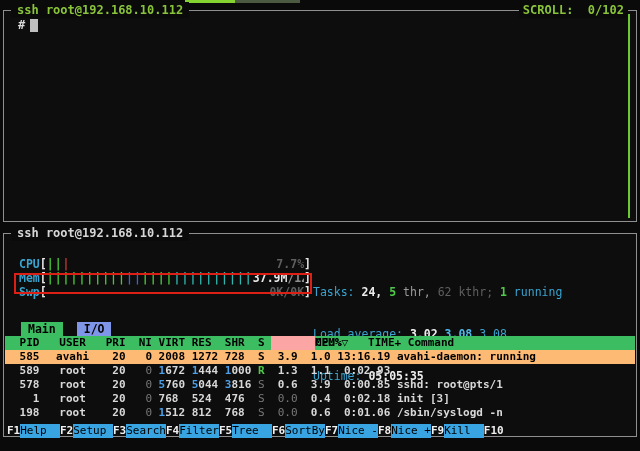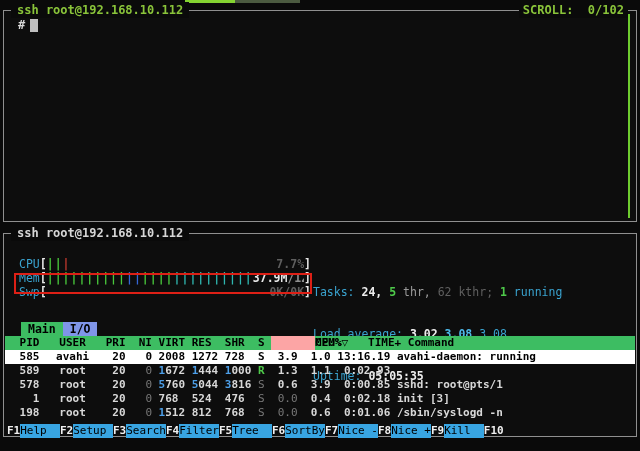--- a/index.html
+++ b/index.html
@@ -44,21 +44,21 @@
     position:absolute; left:14px; top:7px;
     color:#d8d8d8; font-size:12px; font-weight:bold;
     display:flex; align-items:center; gap:5px;
   }
   .cursor-block { display:inline-block; width:8px; height:13px; background:#bfbfbf; }
 
   
   .htop { position:absolute; inset:1px; font-size:11.5px; line-height:14px; }
   .meters { position:absolute; left:14px; top:22px; width:292px; }
   .meter { display:flex; height:14px; white-space:pre; }
-  .meter .mlabel { color:#3aa3cf; font-weight:normal; }
+  .meter .mlabel { color:#3aa3cf; font-weight:bold; }
   .meter .brk { color:#e8e8e8; font-weight:bold; }
   .meter .mbody {
     flex:1; display:flex; overflow:hidden;
     font-weight:bold; letter-spacing:1px;
   }
   .bars-green { color:#49c73c; }
   .bars-blue  { color:#3566d6; }
   .bars-cyan  { color:#2fb6b0; }
   .bars-red   { color:#c0392e; }
   .meter .mval { margin-left:auto; letter-spacing:0; }
@@ -72,21 +72,21 @@
     border:2px solid #dd2016; pointer-events:none; z-index:5;
   }
 
   .stats { position:absolute; left:308px; top:22px; right:0; white-space:pre; }
   .stats .line { height:14px; color:#3aa3cf; }
   .wb   { color:#ededed; font-weight:bold; }
   .grn  { color:#4ec94a; font-weight:bold; }
   .cyb  { color:#4db8e8; font-weight:bold; }
   .cy   { color:#3aa3cf; }
 
-  .tabs { position:absolute; left:16px; top:87px; display:flex; height:14px; }
+  .tabs { position:absolute; left:16px; top:87px; display:flex; gap:14px; height:14px; }
   .tab { padding:0 7px; font-size:11.5px; line-height:14px; color:#000; font-weight:bold; }
   .tab.active { background:#3dbd62; }
   .tab.inactive { background:#7f95e8; }
 
   .ptable { position:absolute; left:0; right:0; top:101px; font-size:11px; }
   .prow {
     display:flex; height:14px; line-height:14px;
     padding-left:8px; white-space:pre; overflow:hidden;
   }
   .prow span { display:inline-block; }
@@ -102,21 +102,21 @@
   .c-cmd  { flex:1; margin-left:1ch; text-align:left; overflow:hidden; }
 
   .phead { background:#3dbd62; color:#000; font-weight:bold; }
   .phead .c-cpu { background:#fca5a5; width:5ch;padding-left:44px; }
   .phead .c-mem { margin-left:0; }
 
   .prow.body { color:#d8d8d8; font-weight:bold; }
   .hi { color:#4d9fe8; }
   .dim { color:#787878; font-weight:normal; }
   .st-run { color:#4ec94a; }
-  .prow.sel { background:#ffffff; }
+  .prow.sel { background:#fdba74; }
   .prow.sel span { color:#000 !important; }
 
   .fbar {
     position:absolute; left:2px; right:2px; top:189px;
     display:flex; height:14px; line-height:14px; font-size:11px;
   }
   .fkey { color:#f0f0f0; font-weight:bold; background:transparent; white-space:pre; }
   .flabel { background:#38a5e2; color:#000; width:6ch; white-space:pre; overflow:hidden; }
   .flabel.last { flex:1; }
 </style>

